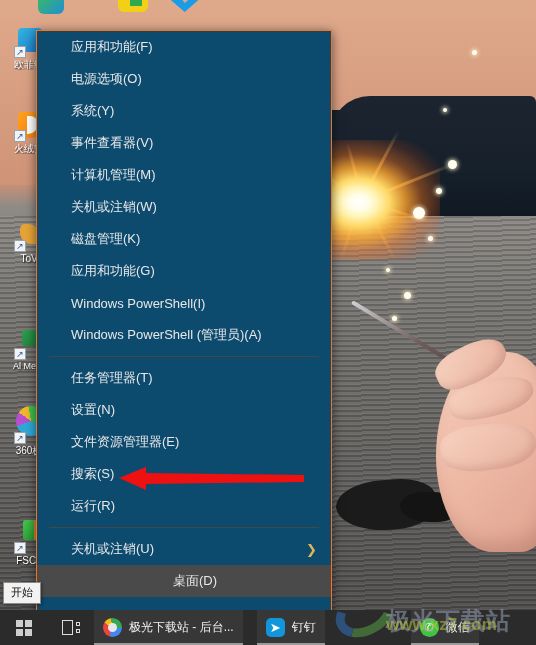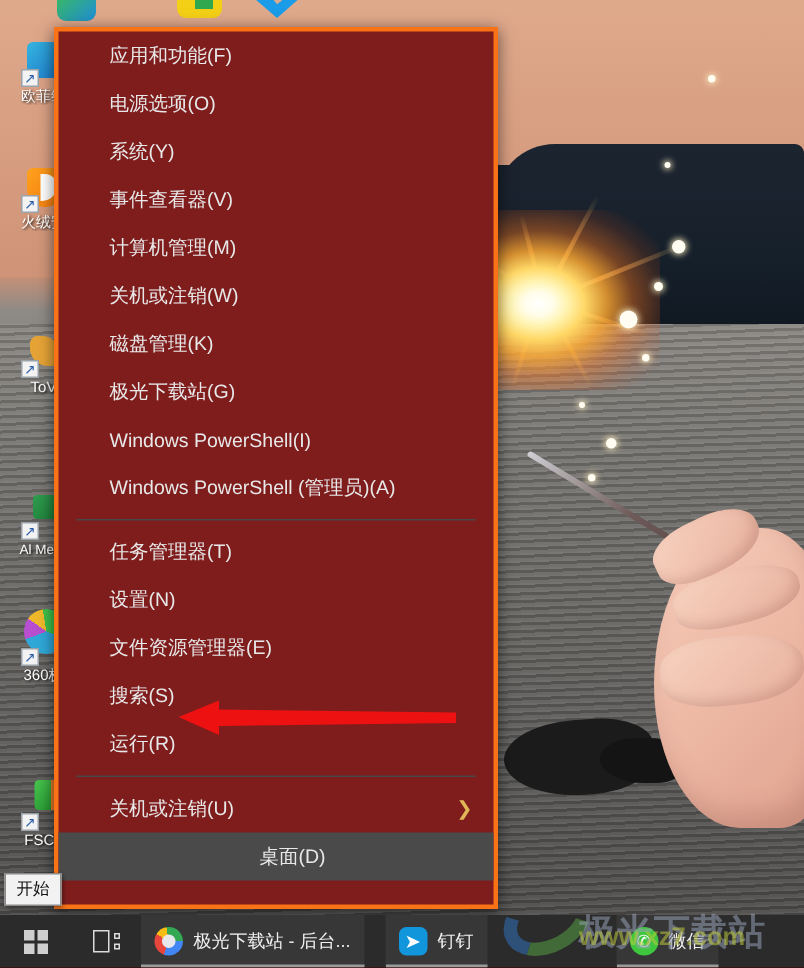--- a/index.html
+++ b/index.html
@@ -100,23 +100,23 @@
   }
   .shortcut-badge{
     position:absolute; left:0; bottom:0; width:12px; height:12px;
     background:#f3f3f3; border:1px solid #9aa2aa;
     display:flex; align-items:center; justify-content:center;
     color:#2c5fa8; font-size:9px; line-height:9px;
   }
 
   
   #winx{
-    position:absolute; left:36px; top:18px; width:296px; height:588px;
-    background:#7f1d1d;
-    border:3px solid #f97316;
+    position:absolute; left:36px; top:30px; width:296px; height:588px;
+    background:#0c4a6e;
+    border:1px solid #f97316;
     box-shadow:0 2px 10px rgba(0,0,0,.55);
     z-index:40;
   }
   .mitem{
     height:32px; display:flex; align-items:center;
     padding:0 12px 0 34px;
     color:#e8e8e8; font-size:13px;
     cursor:default; position:relative;
     white-space:nowrap;
   }
@@ -292,21 +292,21 @@
     <div class="mitem">
       <span>计算机管理(M)</span>
     </div>
     <div class="mitem">
       <span>关机或注销(W)</span>
     </div>
     <div class="mitem">
       <span>磁盘管理(K)</span>
     </div>
     <div class="mitem">
-      <span>极光下载站(G)</span>
+      <span>应用和功能(G)</span>
     </div>
     <div class="mitem">
       <span>Windows PowerShell(I)</span>
     </div>
     <div class="mitem">
       <span>Windows PowerShell (管理员)(A)</span>
     </div>
     <div class="msep"></div>
     <div class="mitem">
       <span>任务管理器(T)</span>

